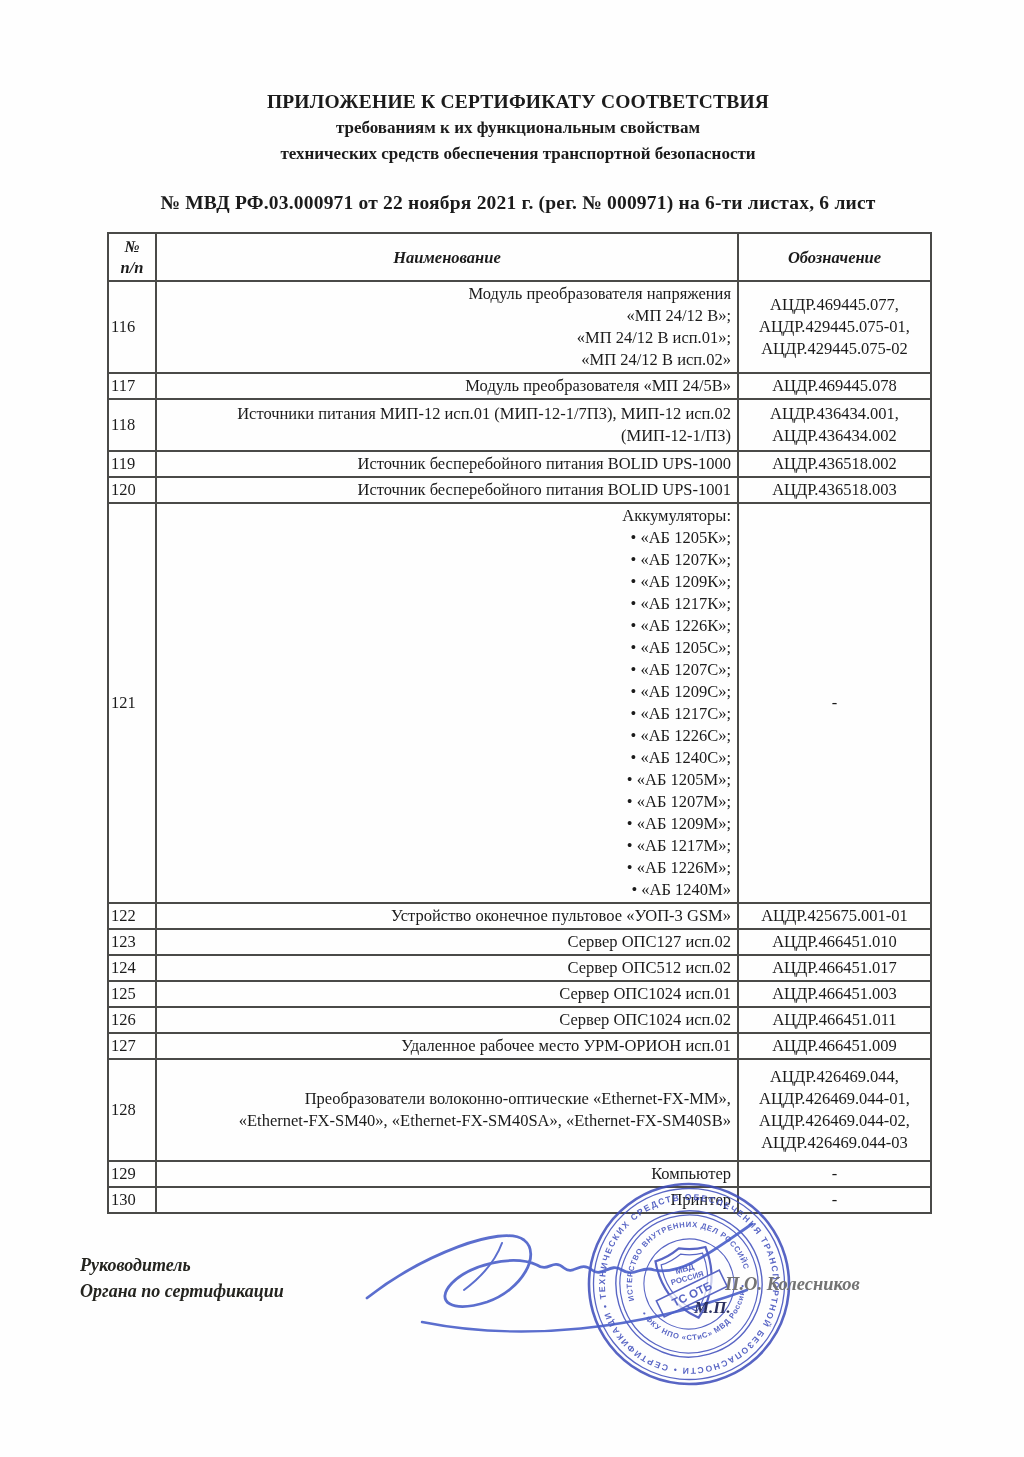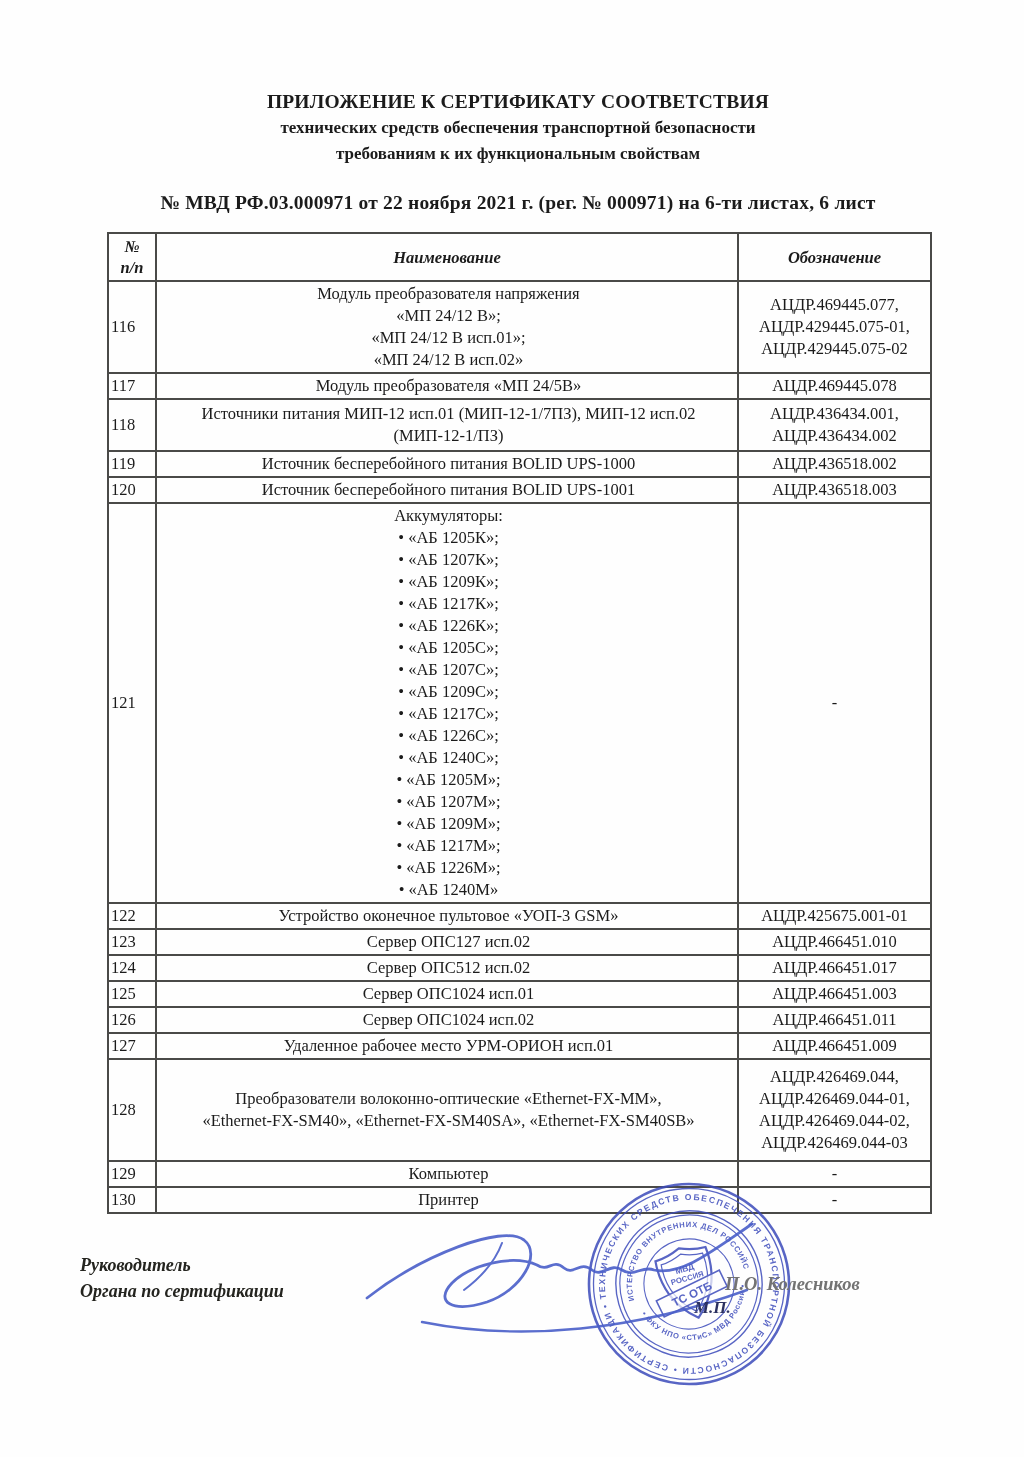--- a/index.html
+++ b/index.html
@@ -20,21 +20,21 @@
   }
   .doc-table th,.doc-table td{
     border:2px solid #4a4a48;font-size:16.5px;line-height:22px;
     padding:1px 6px;vertical-align:middle;overflow:hidden;
   }
   .doc-table th{
     font-style:italic;font-weight:bold;text-align:center;
     white-space:pre-line;line-height:21px;
   }
   td.c-num{text-align:left;padding:1px 2px;}
-  td.c-name{text-align:center;padding-left:9px;white-space:pre-line;}
+  td.c-name{text-align:right;padding-left:9px;white-space:pre-line;}
   td.c-des{text-align:center;white-space:pre-line;}
   tr.rh-head{height:48px;}
   tr.rh-1{height:26px;}
   tr.rh-116{height:90px;}
   tr.rh-118{height:52px;}
   tr.rh-121{height:398px;}
   tr.rh-128{height:102px;}
   
   .role-block{
     position:absolute;left:80px;top:1252px;z-index:3;
@@ -52,22 +52,22 @@
   .stamp text{font-family:"Liberation Sans", sans-serif;}
   .signature{position:absolute;left:352px;top:1210px;z-index:2;opacity:.9;}
 </style>
 </head>
 <body>
 
 <div class="page">
 
   <div class="doc-header">
     <div class="title-1">ПРИЛОЖЕНИЕ К СЕРТИФИКАТУ СООТВЕТСТВИЯ</div>
+    <div class="title-2">требованиям к их функциональным свойствам</div>
     <div class="title-2">технических средств обеспечения транспортной безопасности</div>
-    <div class="title-2">требованиям к их функциональным свойствам</div>
     <div class="cert-line">№ МВД РФ.03.000971 от 22 ноября 2021 г. (рег. № 000971) на 6-ти листах, 6 лист</div>
   </div>
 
   <table class="doc-table">
     <colgroup>
       <col style="width:48px">
         <col style="width:582px">
         <col style="width:193px">
     </colgroup>
     <thead>

